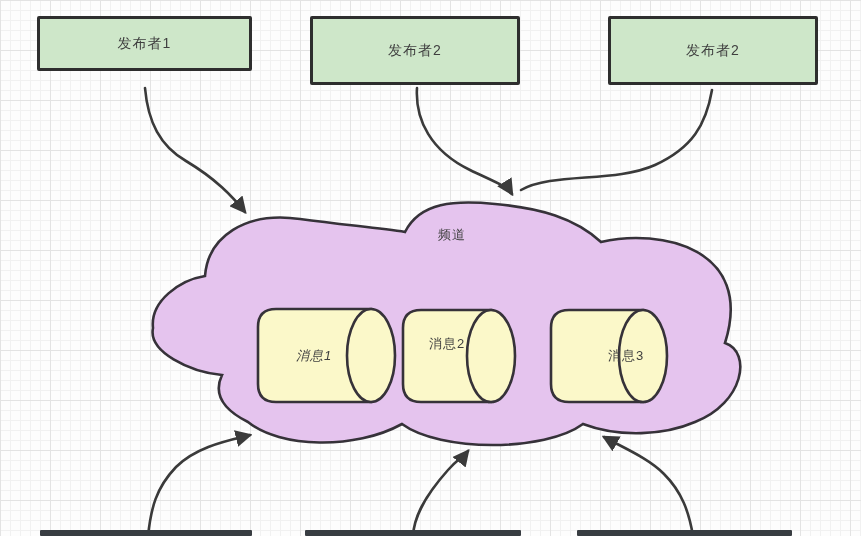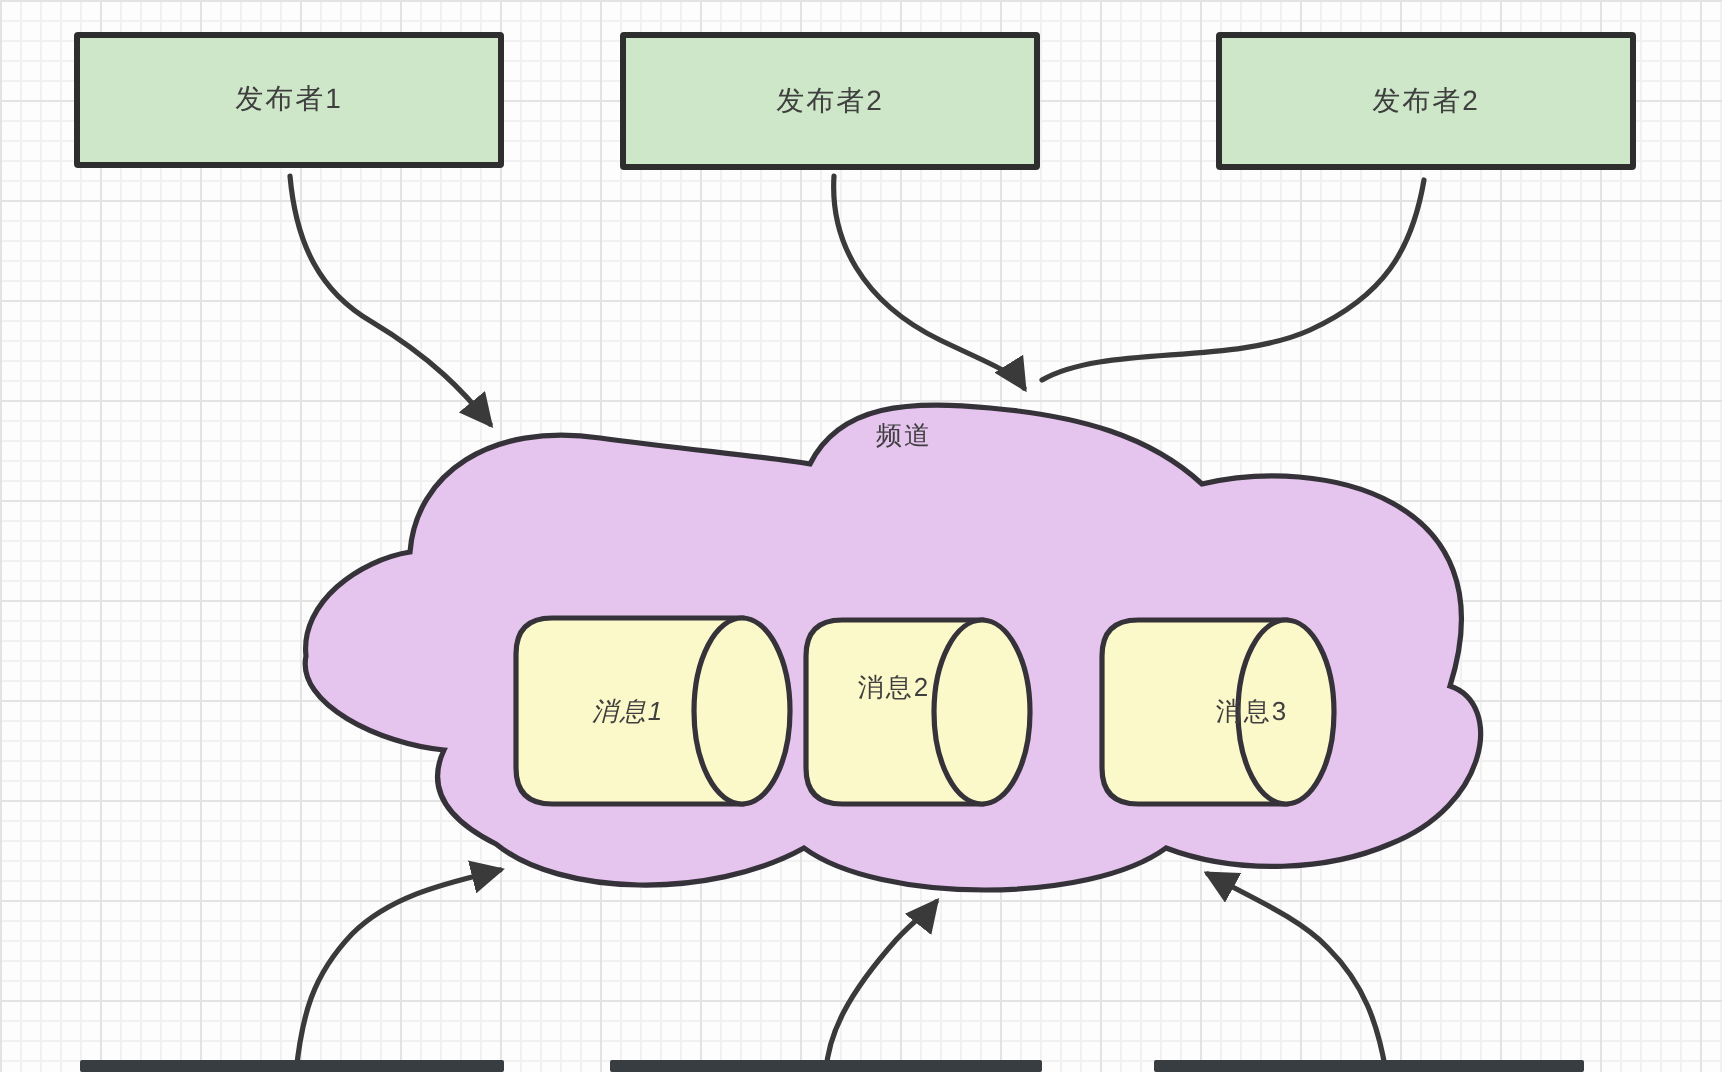--- a/index.html
+++ b/index.html
@@ -33,33 +33,33 @@
     background: #cee7c9;
     border: 3px solid #2e2e2e;
     border-radius: 2px;
     display: flex;
     align-items: center;
     justify-content: center;
     color: #3f3f3f;
     font-size: 14px;
     letter-spacing: 1px;
   }
-  .pub-box-1 { left: 37px;  top: 16px; width: 215px; height: 68px; }
+  .pub-box-1 { left: 37px;  top: 16px; width: 215px; height: 55px; }
   .pub-box-2 { left: 310px; top: 16px; width: 210px; height: 69px; }
   .pub-box-3 { left: 608px; top: 16px; width: 210px; height: 69px; }
   .shape-label {
     position: absolute;
     transform: translate(-50%, -50%);
     color: #3f3f3f;
     font-size: 13px;
     letter-spacing: 1px;
     white-space: nowrap;
     pointer-events: none;
   }
-  .channel-label { left: 452px; top: 218px; }
+  .channel-label { left: 452px; top: 235px; }
   .msg-label-1 { left: 314px; top: 356px; font-style: italic; }
   .msg-label-2 { left: 447px; top: 344px; }
   .msg-label-3 { left: 598px; top: 356px; margin-left: 28px; }
   .cloud-shape  { fill: #e5c4ee; stroke: #363239; stroke-width: 2.6; }
   .cyl-shape    { fill: #fbf8c9; stroke: #363239; stroke-width: 2.6; }
   .connector    { fill: none; stroke: #3a3a3a; stroke-width: 2.6; stroke-linecap: round; }
   .sub-bar      { fill: #383d42; }
 </style>
 </head>
 <body>

